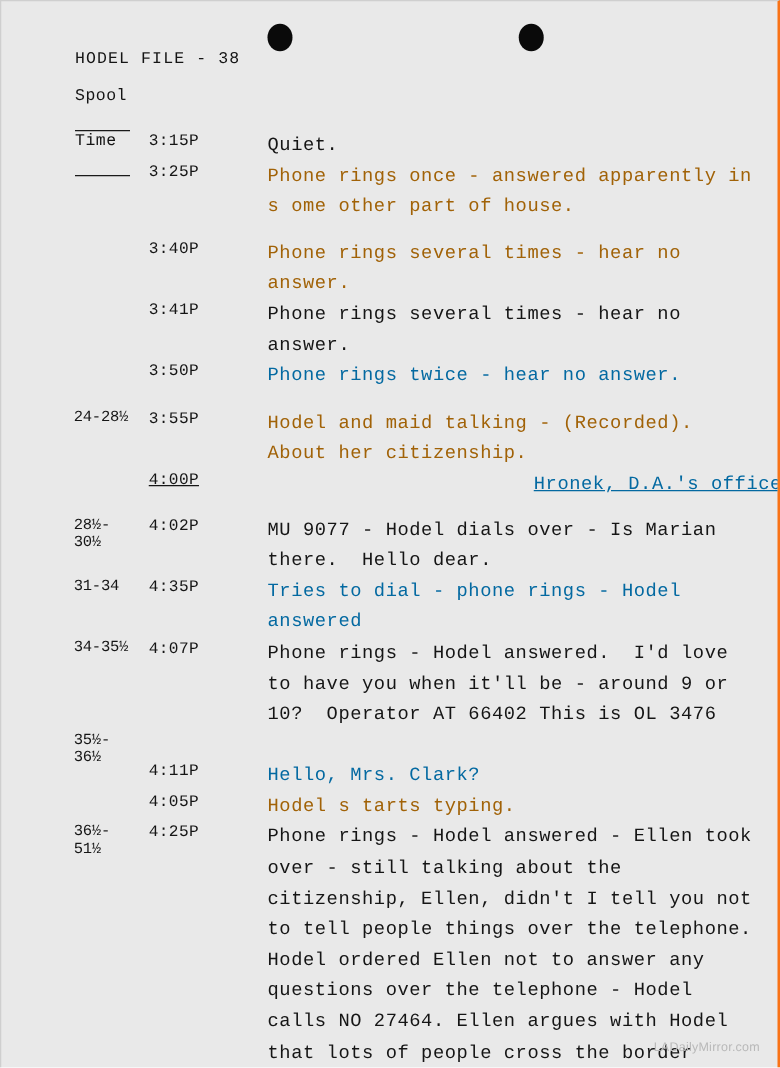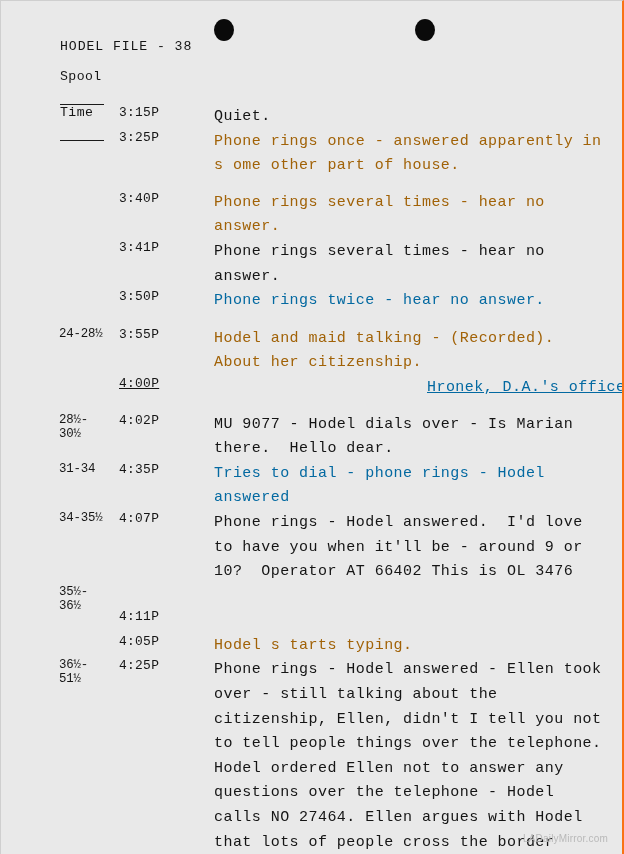--- a/index.html
+++ b/index.html
@@ -186,20 +186,21 @@
         <div class="spool">34-35½</div>
         <div class="time">4:07P</div>
         <div class="body">Phone rings - Hodel answered.  I'd love to have you when it'll be - around 9 or 10?  Operator AT 66402 This is OL 3476</div>
       </div>
       <div class="row" style="height: 24.6px; padding-left: 12px;">
         <div class="spool">35½-
 36½</div>
       </div>
       <div class="row">
         <div class="time">4:11P</div>
+        <div class="body">Hello, Mrs. Clark?</div>
       </div>
       <div class="row">
         <div class="time">4:05P</div>
         <div class="body">Hodel s tarts typing.</div>
       </div>
       <div class="row">
         <div class="spool">36½-
 51½</div>
         <div class="time">4:25P</div>
         <div class="body">Phone rings - Hodel answered - Ellen took over - still talking about the citizenship, Ellen, didn't I tell you not to tell people things over the telephone.  Hodel ordered Ellen not to answer any questions over the telephone - Hodel calls NO 27464. Ellen argues with Hodel that lots of people cross the border without papers.  Hodel orders the maid not to let anybody in the office.  Then starts typing again. Ellen said something about the FBI investigating us.</div>

